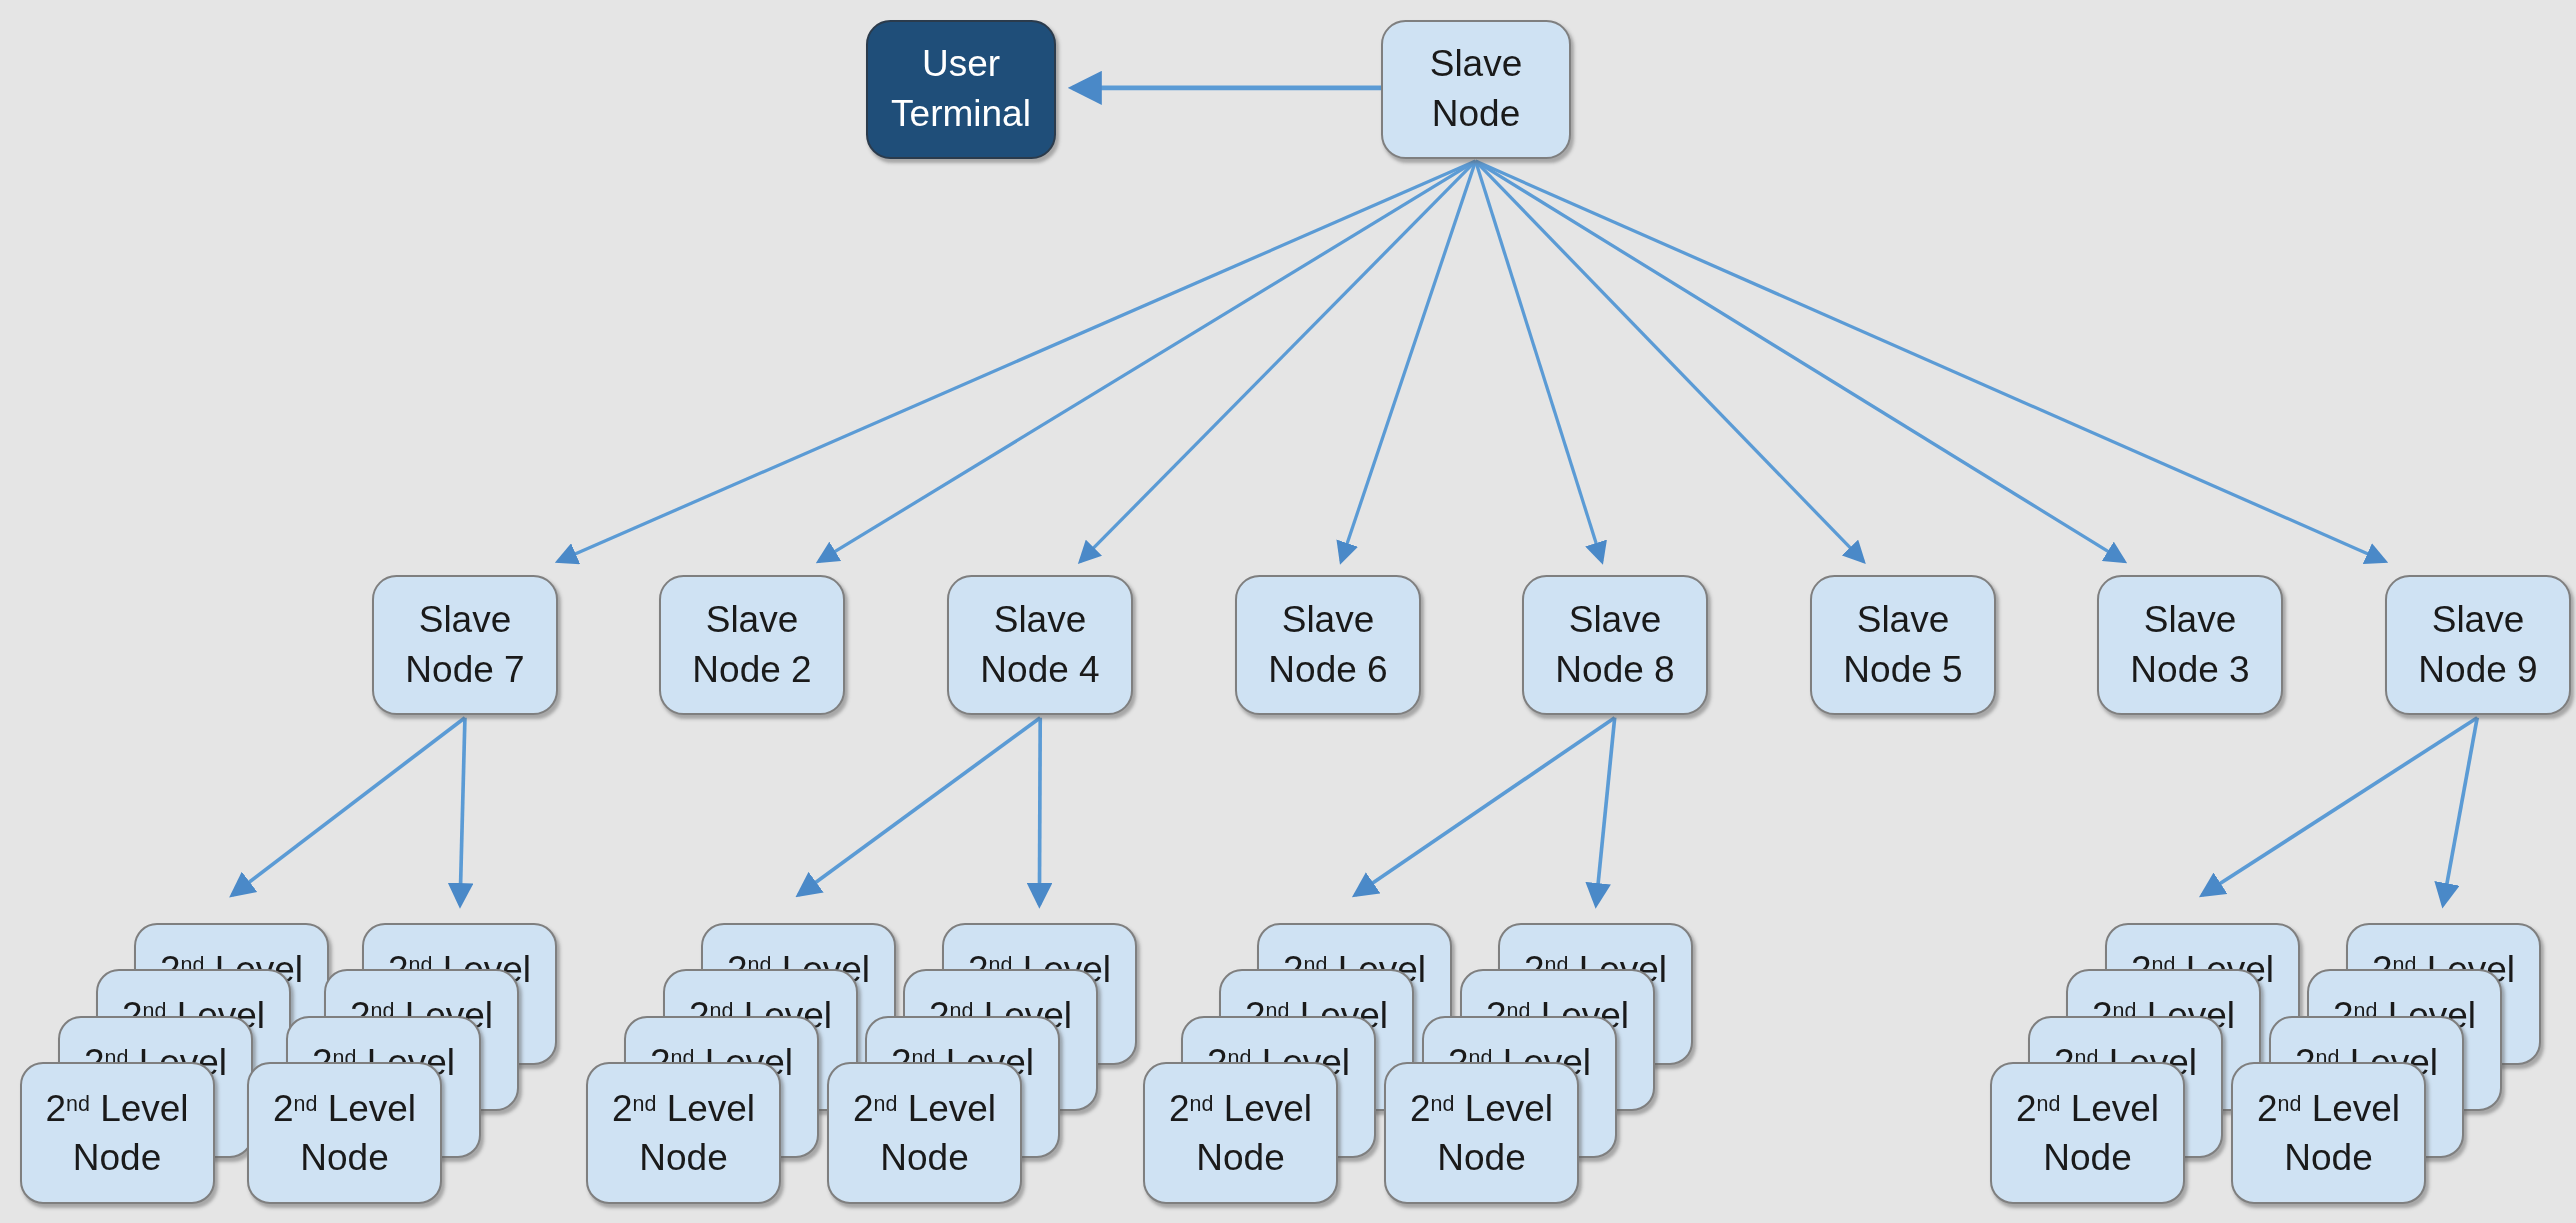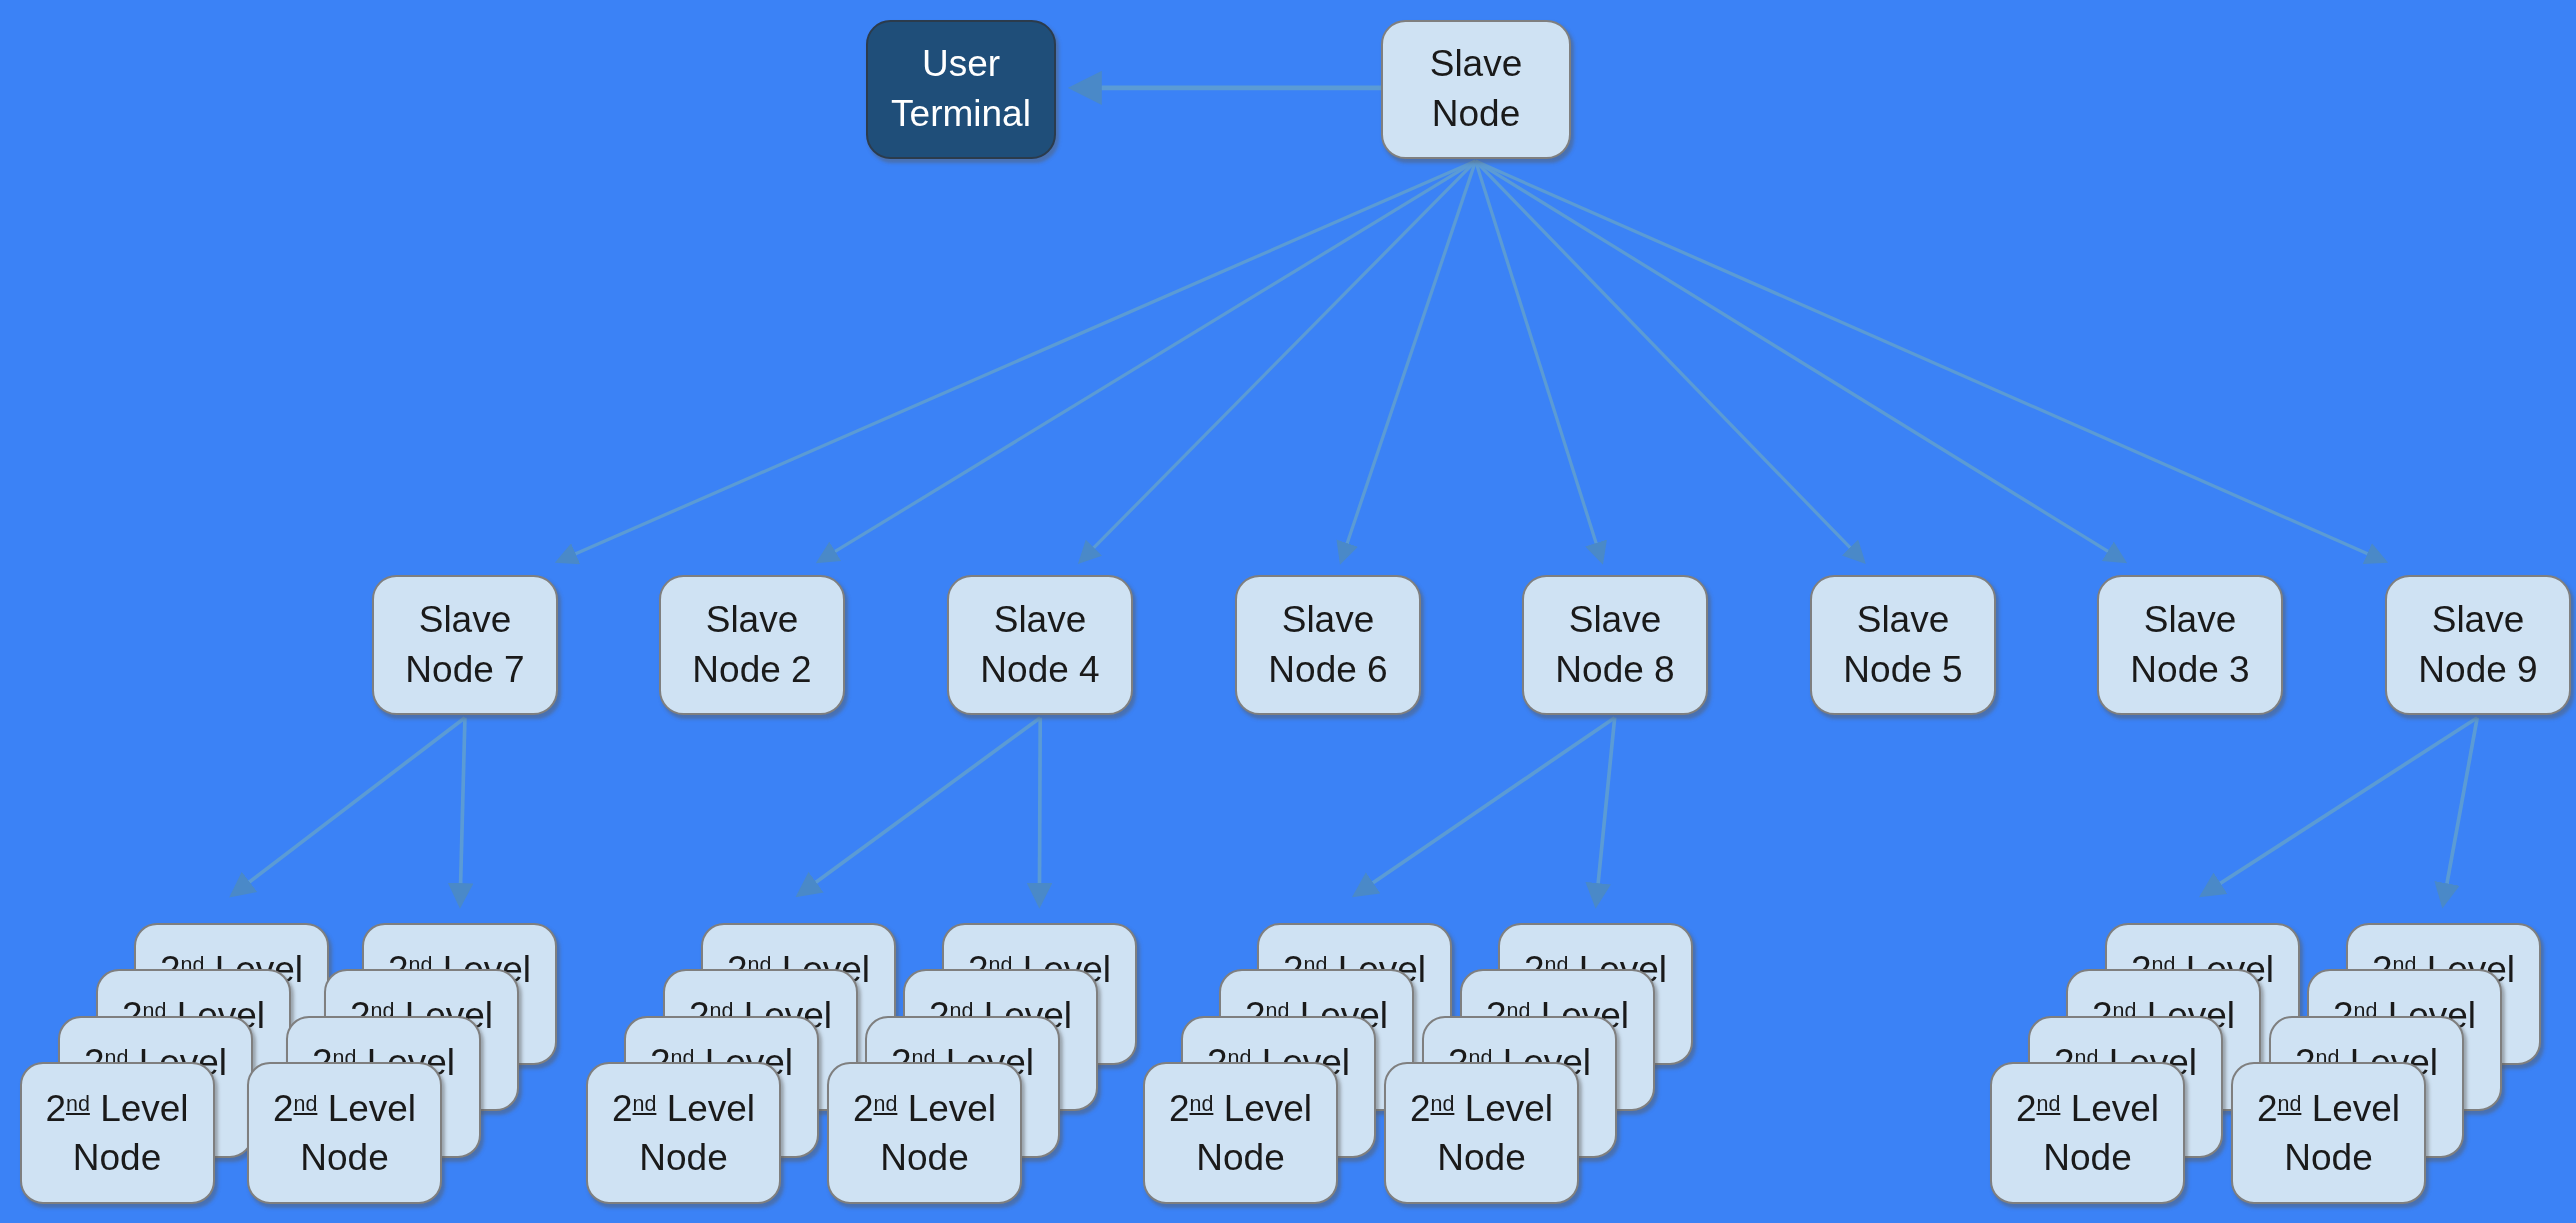--- a/index.html
+++ b/index.html
@@ -1,20 +1,20 @@
 <!DOCTYPE html>
 <html style="font-size:13px"><head>
 <meta charset="utf-8">
 <style>
   html, body { margin: 0; padding: 0; background: #ffffff; }
   .canvas {
     position: relative;
     width: 2576px;
     height: 1223px;
-    background: #3b82f6;
+    background: #e5e5e5;
     font-family: "Liberation Sans", sans-serif;
     overflow: hidden;
   }
   #arrow-layer {
     position: absolute;
     left: 0; top: 0;
     width: 2576px; height: 1223px;
     pointer-events: none;
   }
   .node {
@@ -43,21 +43,20 @@
     width: 195px;
     height: 142px;
     border-radius: 23px;
     line-height: 49px;
   }
   .sup {
     font-size: 0.58em;
     position: relative;
     top: -0.48em;
     line-height: 0;
-    text-decoration: underline;
   }
 </style>
 </head>
 <body>
 
 <div class="canvas">
 
   <svg id="arrow-layer" viewBox="0 0 3165 1503" xmlns="http://www.w3.org/2000/svg">
     <defs>
       <marker id="ah" viewBox="0 0 10 10" refX="8.5" refY="5" markerWidth="7" markerHeight="7" orient="auto-start-reverse" markerUnits="strokeWidth">

